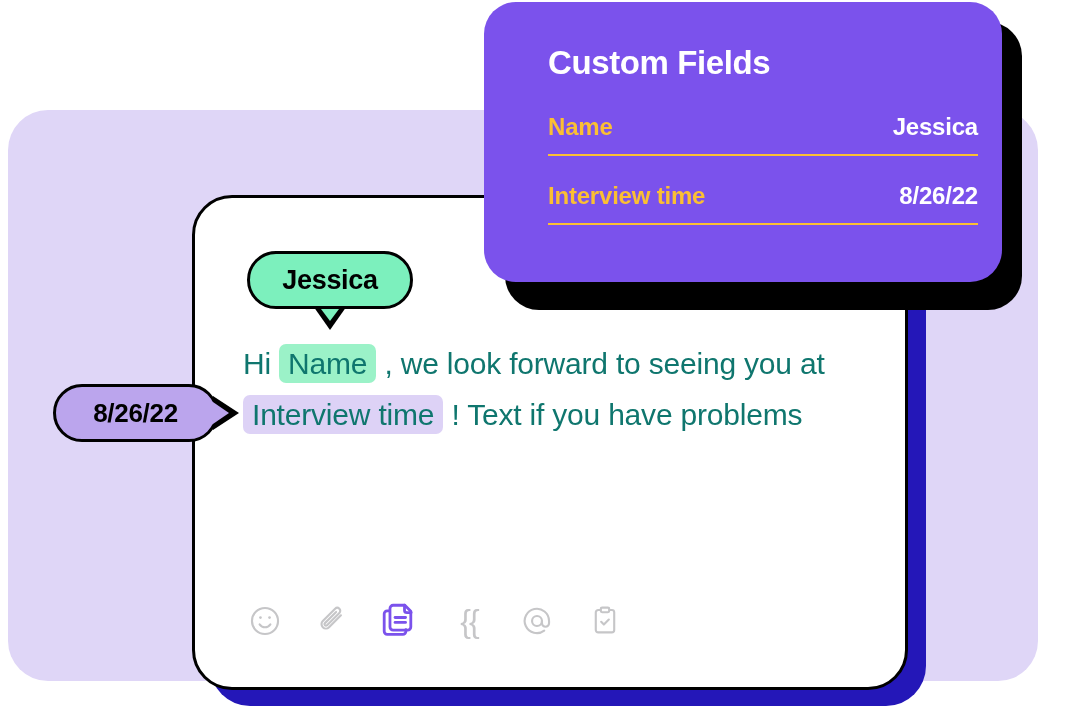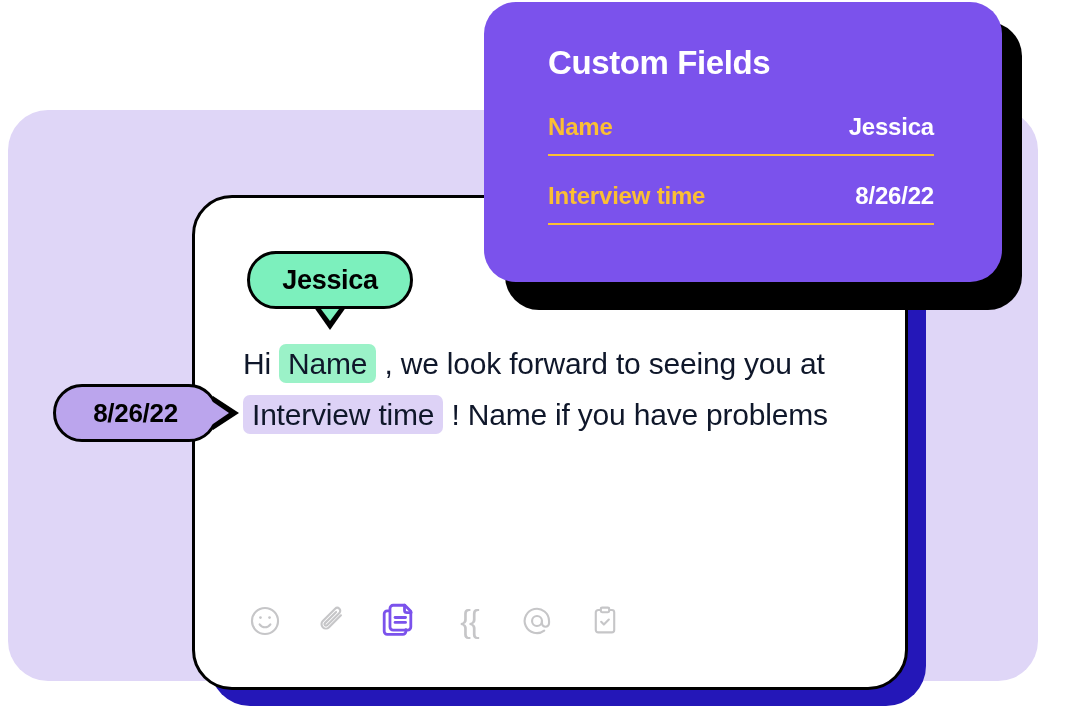--- a/index.html
+++ b/index.html
@@ -142,21 +142,21 @@
 
   
   .msg-body {
     position: absolute;
     left: 243px;
     top: 338px;
     width: 640px;
   }
   .msg-line {
     font-size: 30px;
-    color: #0f172a;
+    color: #0f766e;
     line-height: 51px;
     white-space: nowrap;
     letter-spacing: -0.2px;
   }
   .tok-green {
     background: #9BF2C8;
     border-radius: 7px;
     padding: 3px 9px;
   }
   .tok-purple {
@@ -201,21 +201,21 @@
   }
   .cf-card {
     position: absolute;
     left: 484px;
     top: 2px;
     width: 518px;
     height: 280px;
     background: #7B52EC;
     border-radius: 32px;
     box-sizing: border-box;
-    padding: 44px 68px 0 64px;
+    padding: 44px 24px 0 64px;
   }
   .cf-title {
     font-size: 33px;
     font-weight: bold;
     color: #FFFFFF;
     letter-spacing: -0.4px;
     line-height: 1;
     margin-bottom: 34px;
   }
   .cf-row {
@@ -261,21 +261,21 @@
     <span class="date-pill-label">8/26/22</span>
   </div>
   <div class="date-tail-fill"></div>
 
   <div class="msg-body">
     <div class="msg-line"><span>Hi</span>
       <span class="tok-green">Name</span>
       <span>, we look forward to seeing you at</span></div>
 
     <div class="msg-line"><span class="tok-purple">Interview time</span>
-      <span>! Name if you have problems</span></div>
+      <span>! Text if you have problems</span></div>
 
   </div>
 
   <div class="toolbar">
 
     <div class="tb-btn">
       <svg width="34" height="34" viewBox="0 0 24 24" fill="none" stroke="#C6C6C8" stroke-width="1.5">
         <circle cx="12" cy="12" r="9.2"></circle>
         <circle cx="8.8" cy="9.6" r="0.95" fill="#C6C6C8" stroke="none"></circle>
         <circle cx="15.2" cy="9.6" r="0.95" fill="#C6C6C8" stroke="none"></circle>

